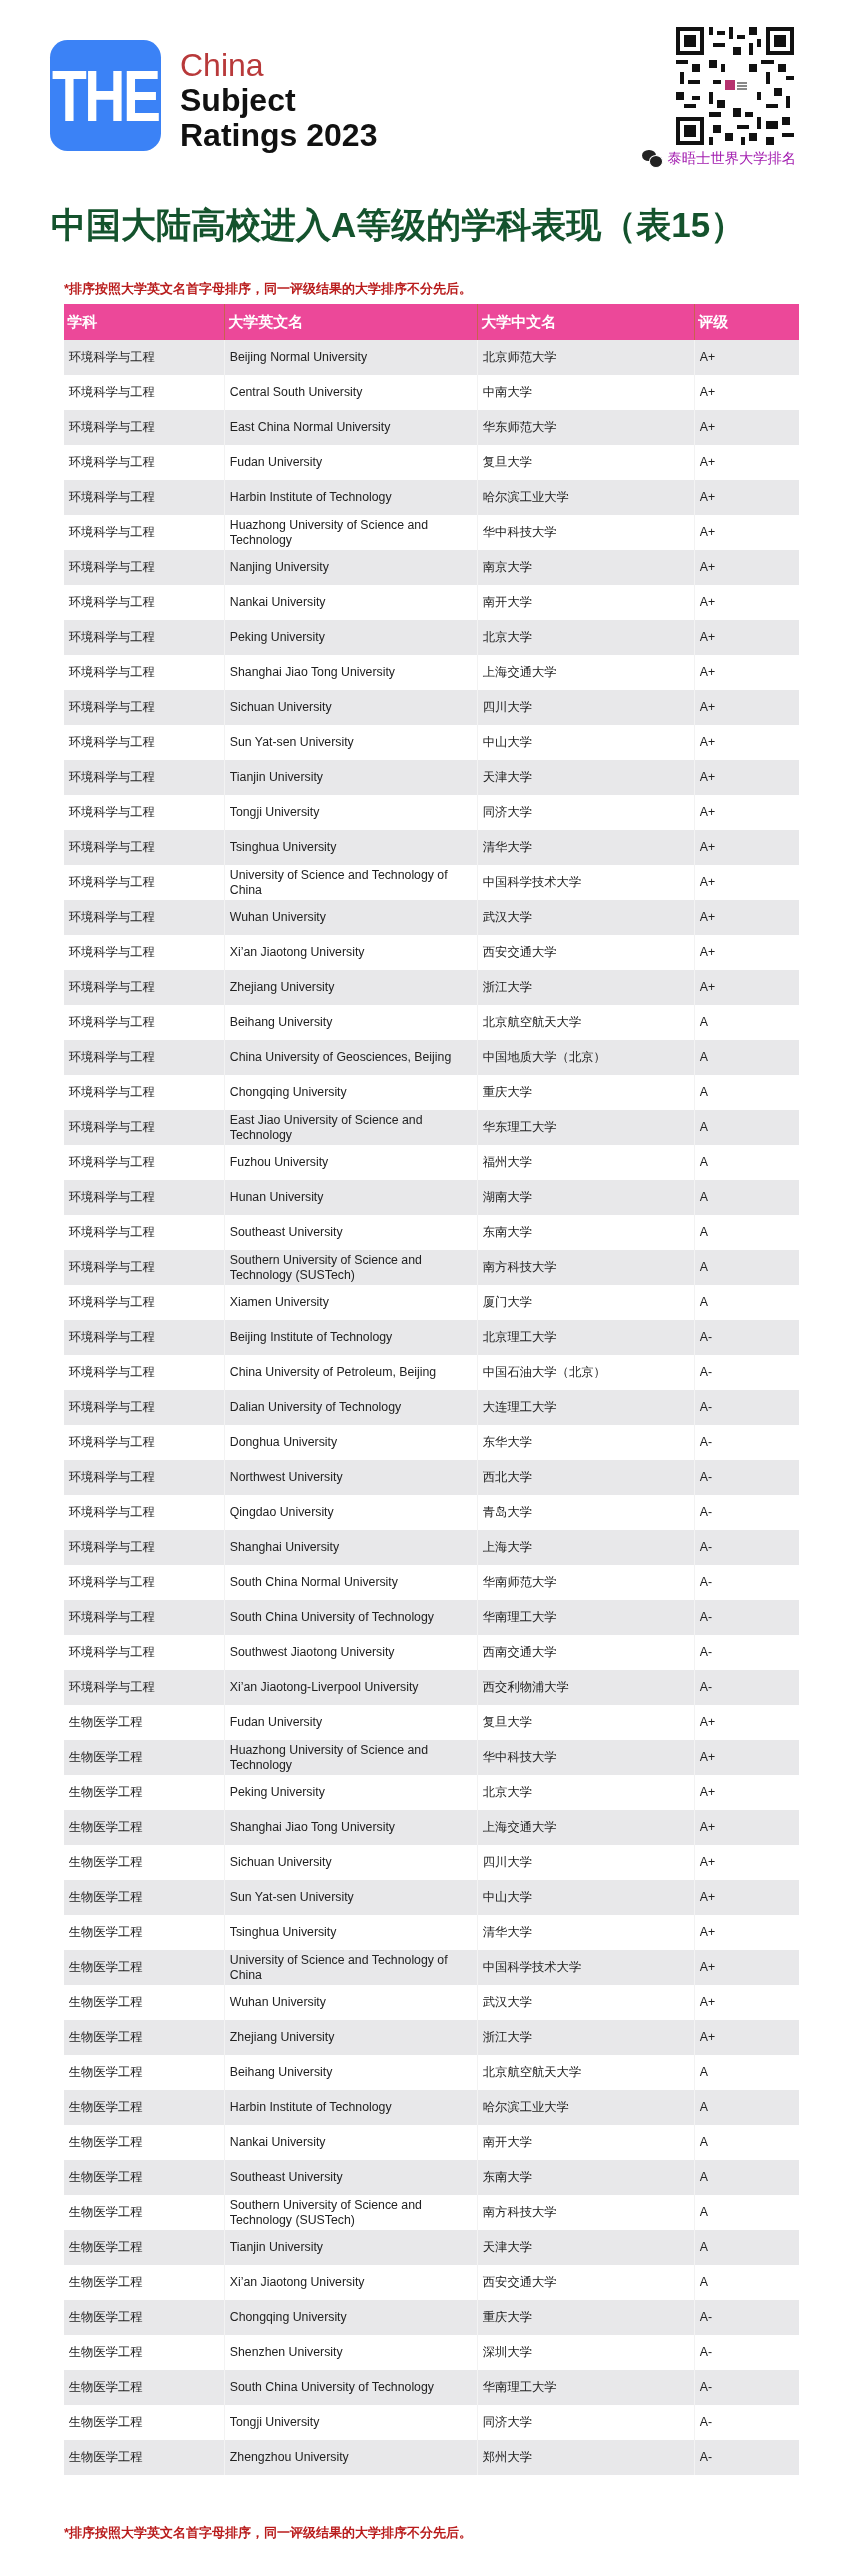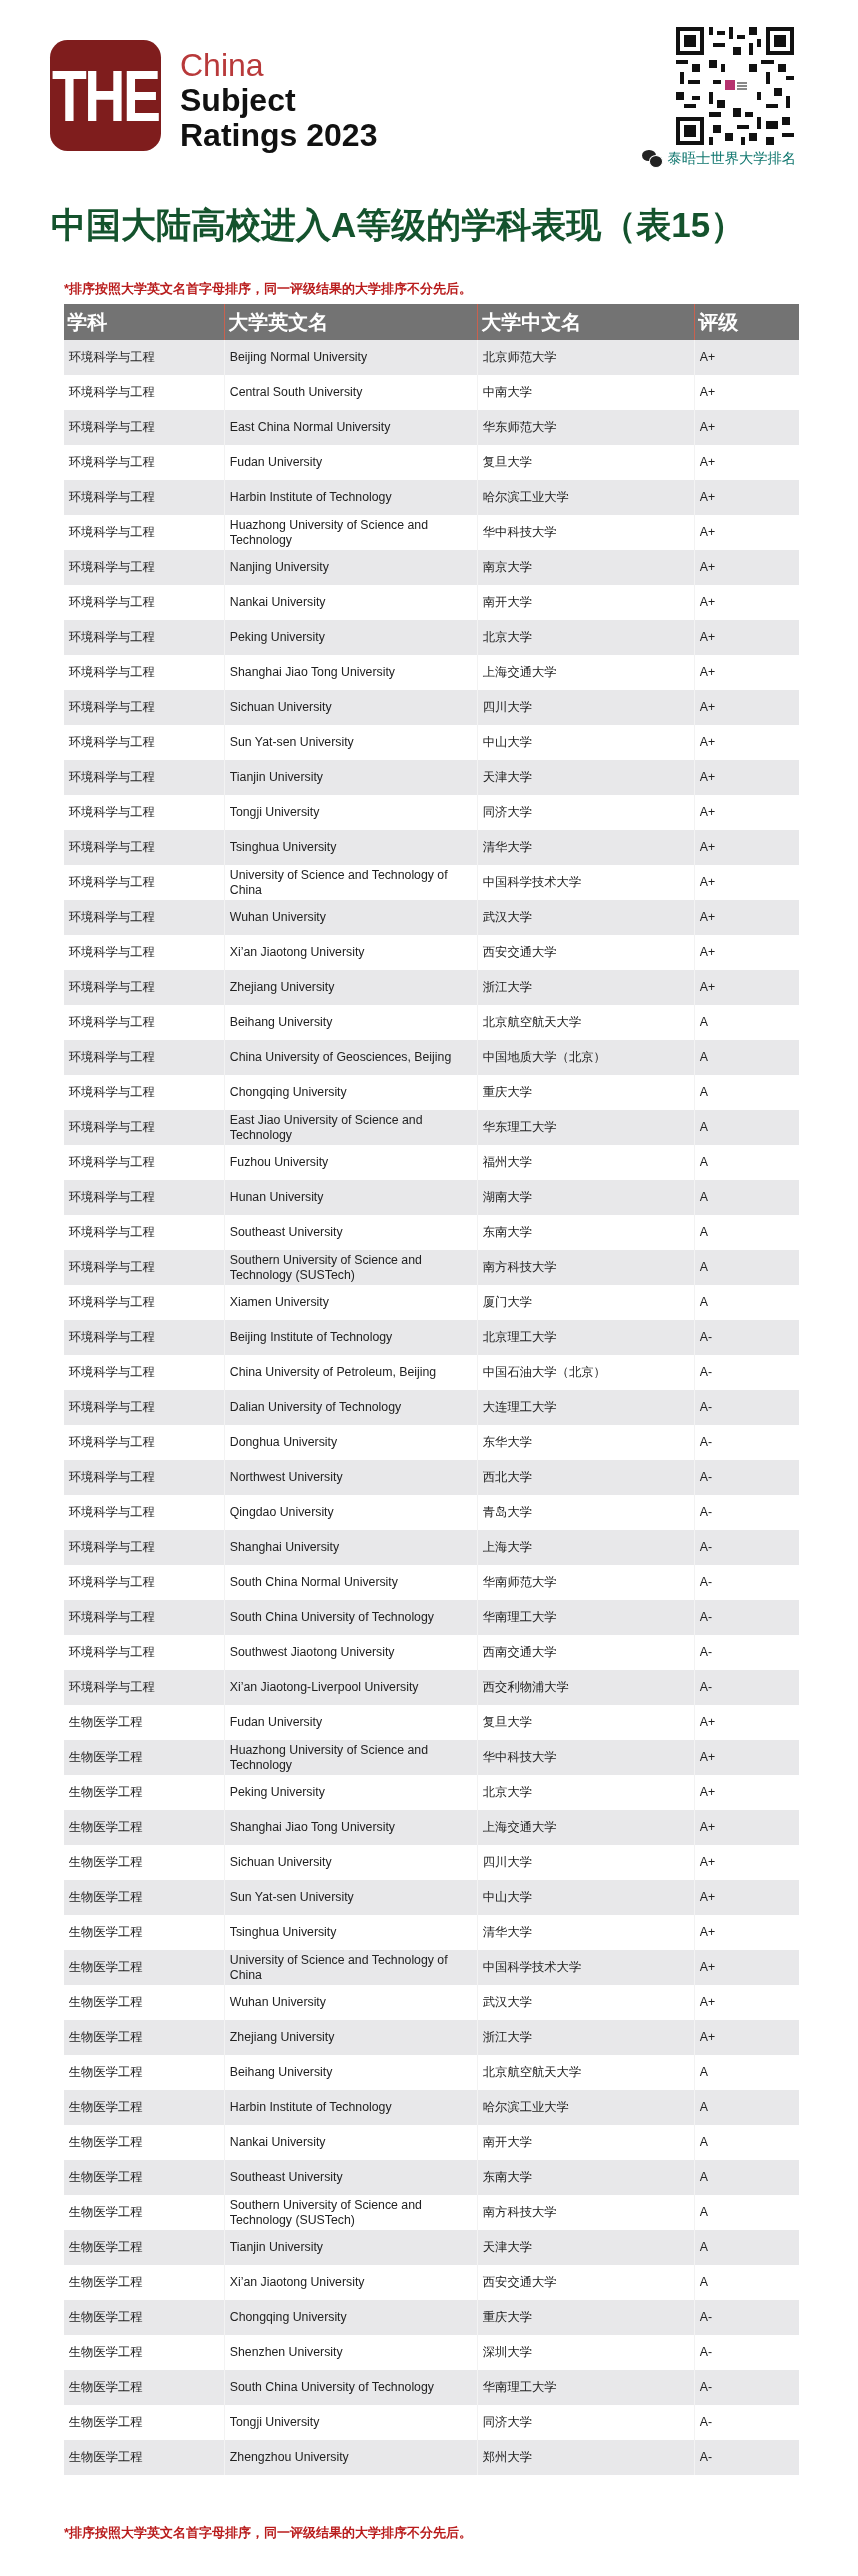--- a/index.html
+++ b/index.html
@@ -1,31 +1,31 @@
 <!DOCTYPE html>
 <html style="font-size:12.7px"><head>
 <meta charset="utf-8">
 <style>
   html, body { margin:0; padding:0; background:#ffffff; }
   body { width:859px; height:2576px; position:relative; overflow:hidden; font-family:"Liberation Sans","DejaVu Sans",sans-serif; color:#1a1a1a; }
-  .logo-box { position:absolute; left:50px; top:40px; width:111px; height:111px; background:#7f1d1d; border-radius:17.5px; display:flex; align-items:center; justify-content:center; }
+  .logo-box { position:absolute; left:50px; top:40px; width:111px; height:111px; background:#3b82f6; border-radius:17.5px; display:flex; align-items:center; justify-content:center; }
   .logo-box span { color:#fff; font-family:"Liberation Sans Narrow","Liberation Sans",sans-serif; font-weight:bold; font-size:73px; letter-spacing:-3.2px; transform:scaleX(0.78); display:inline-block; line-height:1; }
   .brand { position:absolute; left:180px; top:49px; line-height:1; }
   .brand .china { color:#b8393a; font-weight:normal; font-size:32px; display:block; margin-bottom:3.2px; }
   .brand .line { color:#111; font-weight:bold; font-size:32px; display:block; margin-bottom:3.2px; }
   .qr { position:absolute; left:676px; top:27px; width:118px; height:118px; }
-  .qr-caption { position:absolute; left:642px; top:149px; font-size:14.3px; color:#0f766e; display:flex; align-items:center; gap:4.8px; }
+  .qr-caption { position:absolute; left:642px; top:149px; font-size:14.3px; color:#a21caf; display:flex; align-items:center; gap:4.8px; }
   .wechat { width:20.7px; height:17.5px; position:relative; }
   .wechat .b1 { position:absolute; left:0; top:0; width:13.5px; height:11px; background:#222; border-radius:50%; }
   .wechat .b2 { position:absolute; left:7.2px; top:5.6px; width:12px; height:10.3px; background:#222; border-radius:50%; border:1.2px solid #fff; }
   .title { position:absolute; left:51px; top:202px; font-size:35px; font-weight:bold; color:#14532d; letter-spacing:0px; white-space:nowrap; }
   .note { position:absolute; left:64px; font-size:13px; color:#b91c1c;font-weight:bold; }
   .note.top { top:280px; }
   .table { position:absolute; left:64px; top:304px; width:735px; border-collapse:collapse; }
-  .thead { display:flex; height:36px; background:#737373; color:#fff; font-weight:bold; font-size:20px; }
+  .thead { display:flex; height:36px; background:#ec4899; color:#fff; font-weight:bold; font-size:15px; }
   .thead div { display:flex; align-items:center; padding-left:3.2px; box-sizing:border-box; border-right:0.8px solid #c9614f; }
   .thead div:last-child { border-right:none; }
   .row { display:flex; height:35px; font-size:12.3px; color:#222; }
   .row:nth-child(odd) { background:#e8e8ea; }
   .row:nth-child(even) { background:#ffffff; }
   .row div { display:flex; align-items:center; box-sizing:border-box; padding-left:4.8px; line-height:1.2; border-right:0.8px solid #f3f3f3; }
   .row div:last-child { border-right:none; }
   .c1 { width:161px; }
   .c2 { width:253px; padding-right:3.2px; }
   .c3 { width:217px; }

